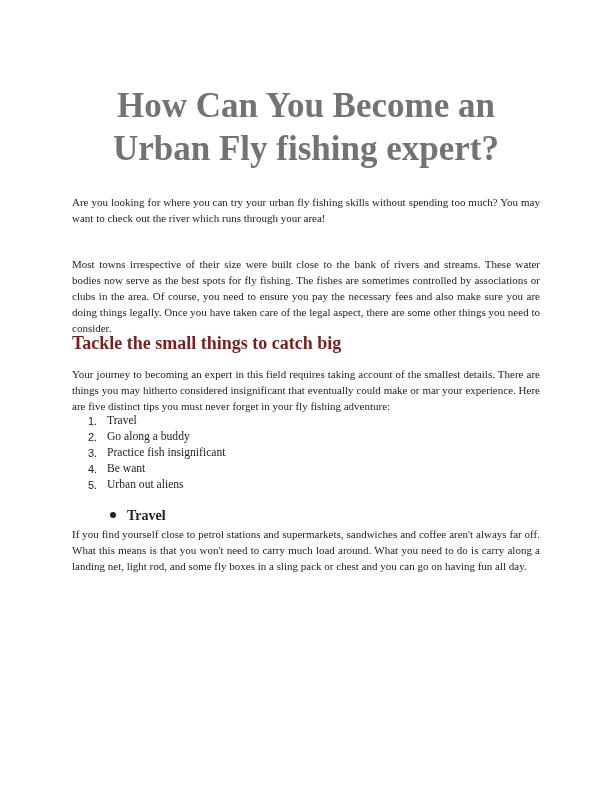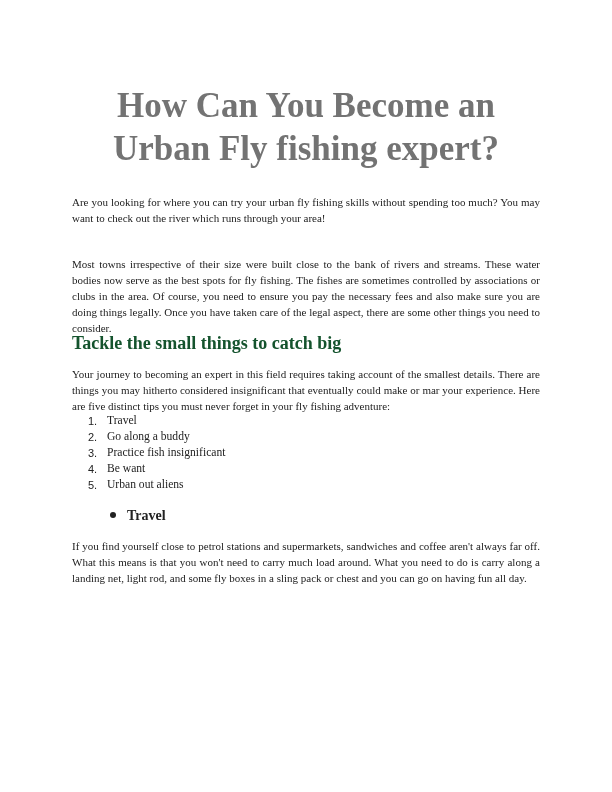--- a/index.html
+++ b/index.html
@@ -6,31 +6,31 @@
   body { width: 612px; height: 792px; position: relative; overflow: hidden;
          font-family: "Liberation Serif", "DejaVu Serif", serif; color: #222; }
   .page { position: absolute; left: 72px; top: 0; width: 468px; }
   .title { position: absolute; left: 0; top: 84px; width: 468px; text-align: center;
            font-weight: bold; font-size: 35px; line-height: 43px; color: #737373; margin: 0; }
   .p { position: absolute; left: 0; width: 468px; font-size: 11px; line-height: 16px;
        text-align: justify; margin: 0; color: #222; }
   .p1 { top: 194px; }
   .p2 { top: 256px; }
   .h2 { position: absolute; left: 0; top: 332px; font-size: 18px; font-weight: bold;
-        margin: 0; color: #14532d; line-height: 22px; }
+        margin: 0; color: #7f1d1d; line-height: 22px; }
   .p3 { top: 366px; }
   .olist { position: absolute; left: 0; top: 413px; margin: 0; padding: 0; list-style: none;
            font-size: 11.6px; line-height: 16px; }
   .olist li { position: relative; padding-left: 35px; }
   .olist .num { position: absolute; left: 16px; font-family: "Liberation Sans", sans-serif; font-size: 11px; }
   .bullet { position: absolute; left: 38px; top: 507px; font-size: 14px; font-weight: bold;
             color: #222; line-height: 18px; }
   .bullet .dot { display: inline-block; width: 6px; height: 6px; background: #222; border-radius: 50%;
                  margin-right: 11px; vertical-align: middle; position: relative; top: -2px; }
-  .p4 { top: 538px; }
+  .p4 { top: 526px; }
 </style>
 </head>
 <body>
 
 <div class="page">
   <h1 class="title">
     <span>How Can You Become an</span><br>
     <span>Urban Fly fishing expert?</span>
   </h1>
 

